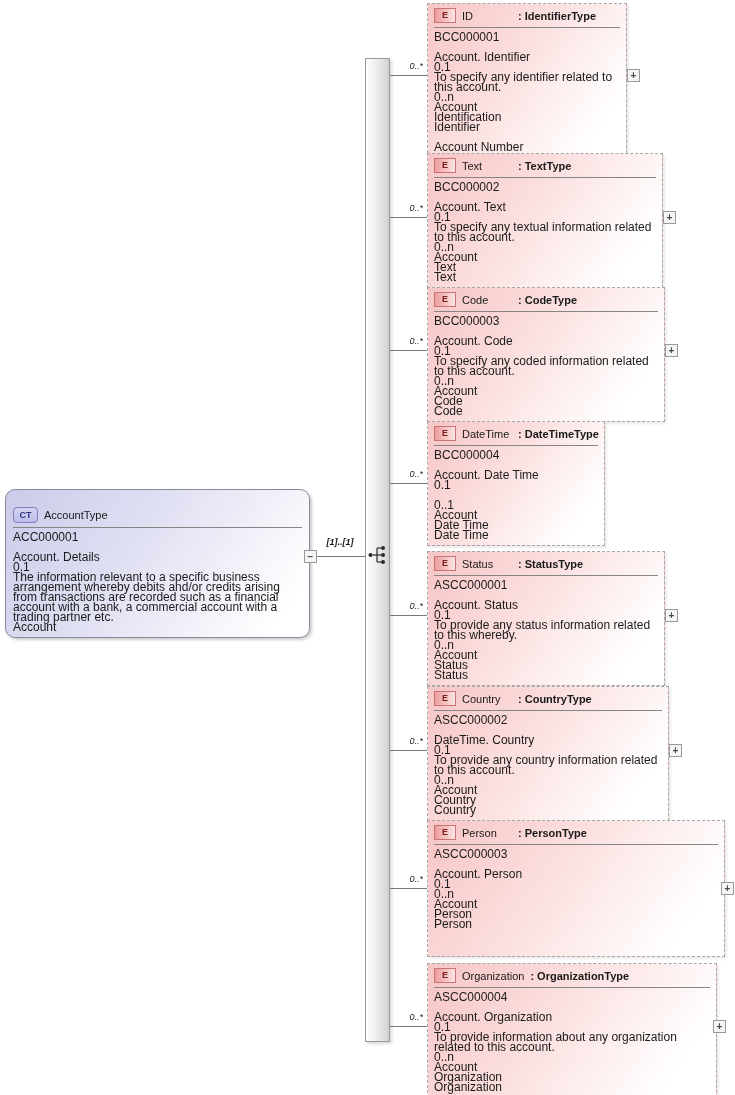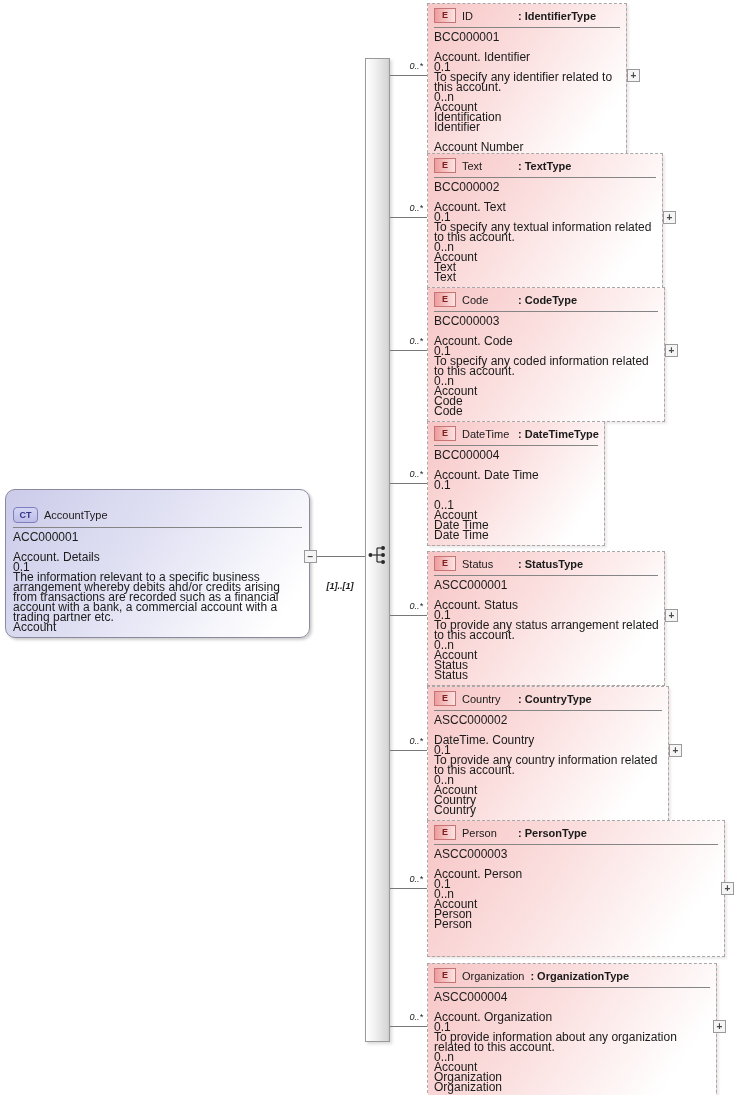--- a/index.html
+++ b/index.html
@@ -32,21 +32,21 @@
   .lines{font-size:12px;line-height:10px;padding-left:1px;}
   .ln{min-height:10px;}
 
   
   .vbar{border:1px solid #9a9a9a;
         background:linear-gradient(to right,#ffffff 0%,#f0f0f0 40%,#d8d8d8 90%,#cccccc 100%);
         box-shadow:2px 2px 3px rgba(0,0,0,0.15);}
 
   .conn{position:absolute;height:1px;background:#787878;}
   .card{position:absolute;font-size:9px;font-style:italic;color:#1a1a1a;}
-  .occ{position:absolute;font-size:9px;font-style:italic;font-weight:bold;color:#1a1a1a;text-align:center;margin-top:44px;}
+  .occ{position:absolute;font-size:9px;font-style:italic;font-weight:bold;color:#1a1a1a;text-align:center;}
 
   .expander{position:absolute;width:13px;height:13px;box-sizing:border-box;border:1px solid #9a9a9a;
             background:#f5f5f5;color:#4a4a4a;font-size:10px;font-weight:bold;
             line-height:11px;text-align:center;cursor:pointer;}
   .expander:empty{display:none;}
 </style>
 </head>
 <body>
 
 <div class="abs ct-box" style="left:5px;top:489px;width:305px;min-height:121px">
@@ -184,21 +184,21 @@
     <span class="badge-e">E</span>
     <span class="t-name">Status</span>
     <span class="t-type">: StatusType</span>
   </div>
   <div class="hr"></div>
   <div class="lines">
       <div class="ln">ASCC000001</div>
       <div class="ln blank">&nbsp;</div>
       <div class="ln">Account. Status</div>
       <div class="ln">0.1</div>
-      <div class="ln">To provide any status arrangement related to this account.</div>
+      <div class="ln">To provide any status information related to this whereby.</div>
       <div class="ln">0..n</div>
       <div class="ln">Account</div>
       <div class="ln">Status</div>
       <div class="ln">Status</div>
     </div>
 </div>
 <div class="expander" style="left:665px;top:609px">+</div>
 
 <div class="conn" style="left:390px;top:750px;width:37px"></div>
 <div class="card" style="left:383px;top:736px;width:40px;text-align:right">0..*</div>

